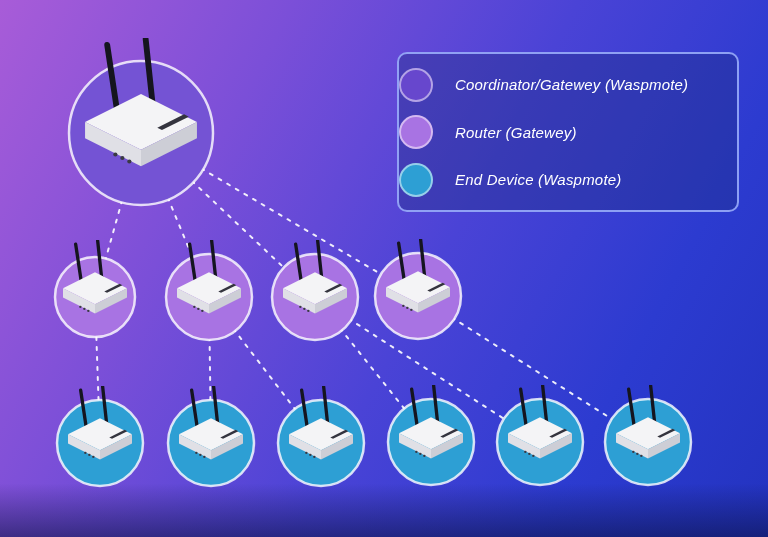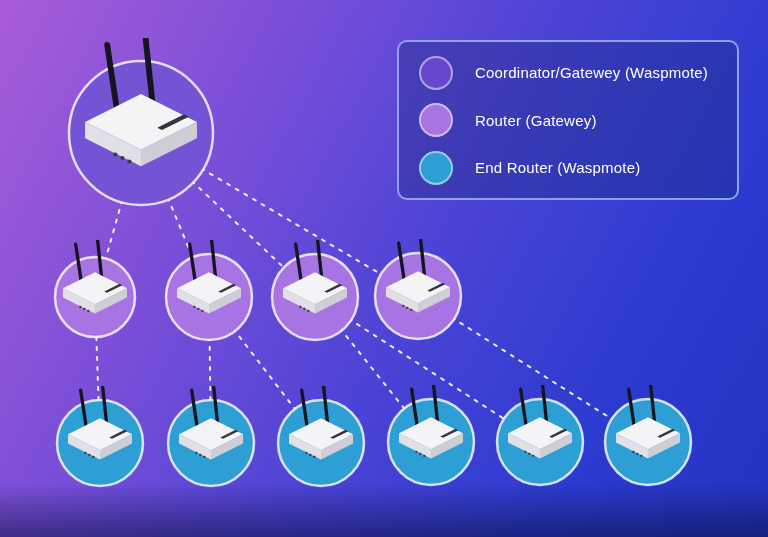--- a/index.html
+++ b/index.html
@@ -15,27 +15,27 @@
   }
   svg#topology{position:absolute;left:0;top:0;}
   .conn{
     stroke:#ffffff;stroke-opacity:.9;stroke-width:2;
     stroke-dasharray:3 7;stroke-linecap:round;fill:none;
   }
   .node-ring{
     stroke:rgba(255,255,255,0.8);stroke-width:2.5;
   }
   .legend{
-    position:absolute;left:397px;top:40px;
+    position:absolute;left:397px;top:52px;
     width:342px;height:160px;box-sizing:border-box;
     border:2px solid rgba(160,180,255,0.85);
     border-radius:10px;
     background:rgba(28,46,128,0.38);
     display:flex;flex-direction:column;justify-content:space-evenly;
-    padding-left:20px;
+    font-style:italic;
   }
   .legend-row{display:flex;align-items:center;gap:22px;}
   .legend-dot{
     width:34px;height:34px;border-radius:50%;
     border:2px solid rgba(255,255,255,0.5);box-sizing:border-box;
     flex:0 0 auto;
   }
   .legend-label{color:#ffffff;font-size:15px;letter-spacing:.2px;}
 </style>
 </head>
@@ -125,17 +125,17 @@
     <div class="legend-row">
       <span class="legend-dot" style="background: rgb(103, 71, 205);"></span>
       <span class="legend-label">Coordinator/Gatewey (Waspmote)</span>
     </div>
     <div class="legend-row">
       <span class="legend-dot" style="background: rgb(168, 115, 227);"></span>
       <span class="legend-label">Router (Gatewey)</span>
     </div>
     <div class="legend-row">
       <span class="legend-dot" style="background: rgb(45, 159, 212);"></span>
-      <span class="legend-label">End Router (Waspmote)</span>
+      <span class="legend-label">End Device (Waspmote)</span>
     </div>
   </div>
 
 </div>
 
 </body></html>

